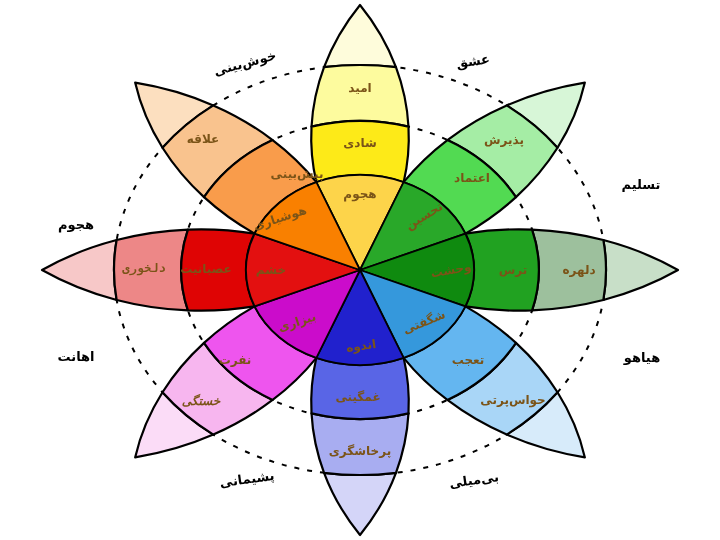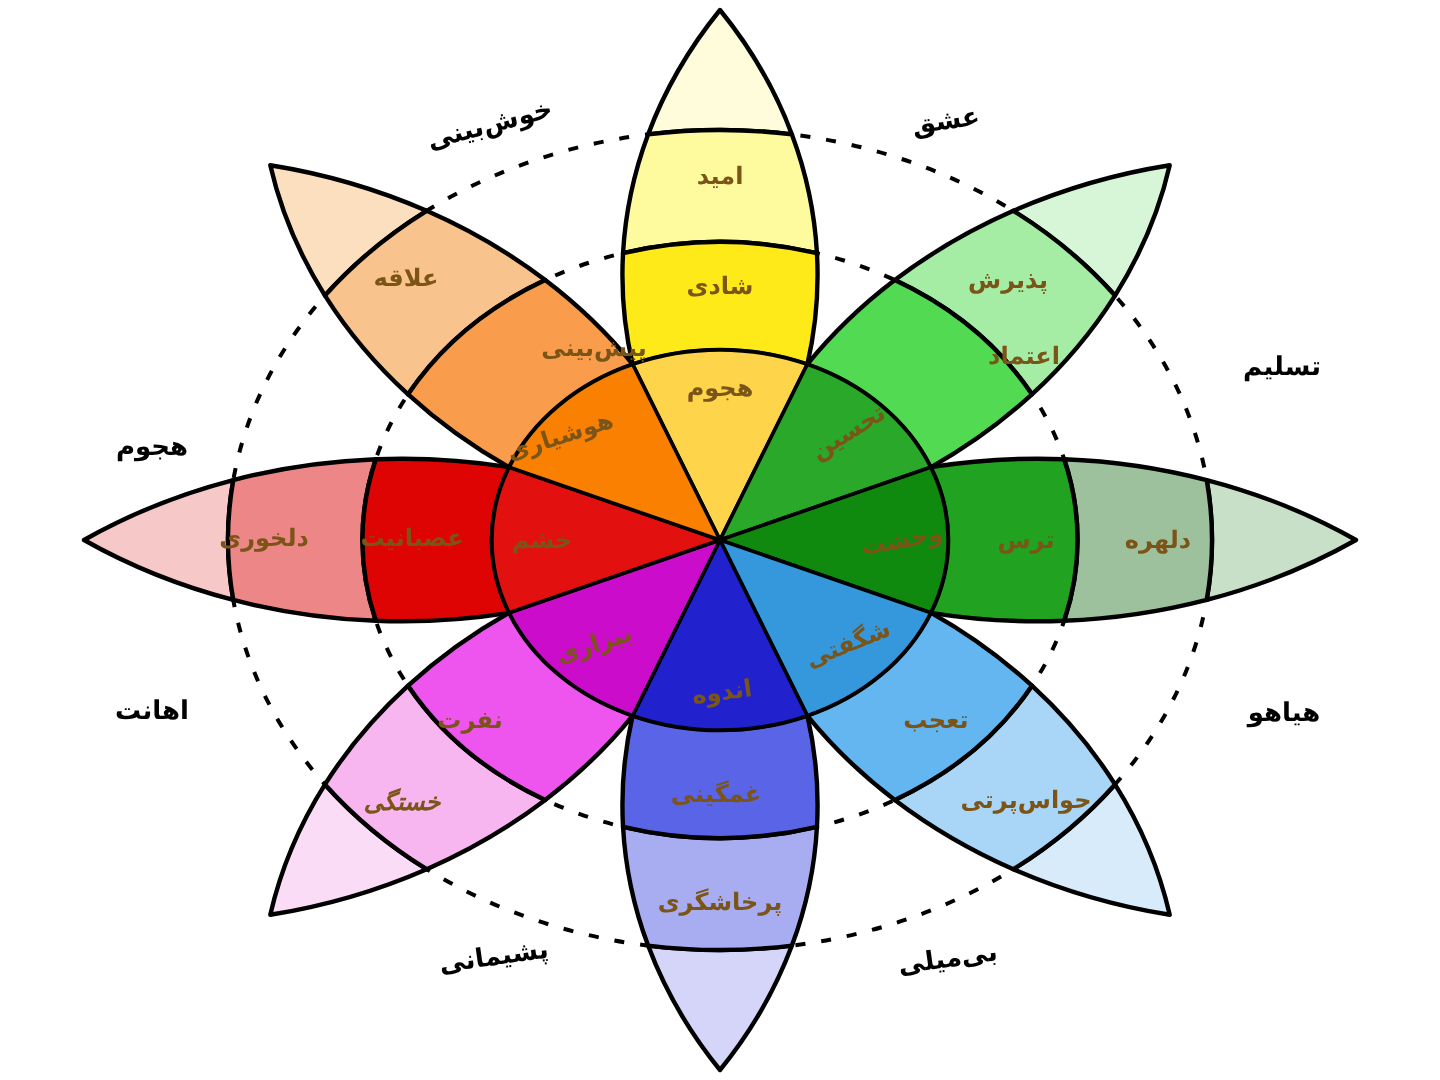--- a/index.html
+++ b/index.html
@@ -83,35 +83,35 @@
   <div class="lbl" style="left:360px;top:194px;transform:translate(-50%,-50%);">هجوم</div>
   <div class="lbl" style="left:424px;top:216px;transform:translate(-50%,-50%) rotate(-32deg);">تحسین</div>
   <div class="lbl" style="left:451px;top:270px;transform:translate(-50%,-50%) rotate(-10deg);">وحشت</div>
   <div class="lbl" style="left:424px;top:322px;transform:translate(-50%,-50%) rotate(-22deg);">شگفتی</div>
   <div class="lbl" style="left:361px;top:346px;transform:translate(-50%,-50%) rotate(-8deg);">اندوه</div>
   <div class="lbl" style="left:297px;top:322px;transform:translate(-50%,-50%) rotate(-18deg);">بیزاری</div>
   <div class="lbl" style="left:271px;top:270px;transform:translate(-50%,-50%);">خشم</div>
   <div class="lbl" style="left:280px;top:218px;transform:translate(-50%,-50%) rotate(-18deg);">هوشیاری</div>
 
   <div class="lbl" style="left:360px;top:143px;transform:translate(-50%,-50%);">شادی</div>
-  <div class="lbl" style="left:472px;top:178px;transform:translate(-50%,-50%);margin-left:40px;">اعتماد</div>
+  <div class="lbl" style="left:472px;top:178px;transform:translate(-50%,-50%);">اعتماد</div>
   <div class="lbl" style="left:513px;top:270px;transform:translate(-50%,-50%);text-align:right;">ترس</div>
   <div class="lbl" style="left:468px;top:360px;transform:translate(-50%,-50%);">تعجب</div>
   <div class="lbl" style="left:358px;top:397px;transform:translate(-50%,-50%);">غمگینی</div>
   <div class="lbl" style="left:235px;top:360px;transform:translate(-50%,-50%);">نفرت</div>
   <div class="lbl" style="left:206px;top:269px;transform:translate(-50%,-50%);">عصبانیت</div>
   <div class="lbl" style="left:253px;top:174px;transform:translate(-50%,-50%);margin-left:44px;">پیش‌بینی</div>
 
   <div class="lbl" style="left:360px;top:88px;transform:translate(-50%,-50%);">امید</div>
   <div class="lbl" style="left:504px;top:140px;transform:translate(-50%,-50%);">پذیرش</div>
   <div class="lbl" style="left:579px;top:270px;transform:translate(-50%,-50%);">دلهره</div>
   <div class="lbl" style="left:513px;top:400px;transform:translate(-50%,-50%);">حواس‌پرتی</div>
   <div class="lbl" style="left:360px;top:451px;transform:translate(-50%,-50%);">پرخاشگری</div>
   <div class="lbl" style="left:201px;top:401px;transform:translate(-50%,-50%);font-style:italic;">خستگی</div>
-  <div class="lbl" style="left:132px;top:269px;transform:translate(-50%,-50%);">دلخوری</div>
+  <div class="lbl" style="left:144px;top:269px;transform:translate(-50%,-50%);font-family:Liberation Mono, monospace;">دلخوری</div>
   <div class="lbl" style="left:203px;top:139px;transform:translate(-50%,-50%);">علاقه</div>
 
   <div class="dyad" style="left:473px;top:61px;transform:translate(-50%,-50%) rotate(-8deg);">عشق</div>
   <div class="dyad" style="left:641px;top:184px;transform:translate(-50%,-50%);">تسلیم</div>
   <div class="dyad" style="left:642px;top:357px;transform:translate(-50%,-50%);">هیاهو</div>
   <div class="dyad" style="left:474px;top:480px;transform:translate(-50%,-50%) rotate(-8deg);">بی‌میلی</div>
   <div class="dyad" style="left:247px;top:479px;transform:translate(-50%,-50%) rotate(-8deg);">پشیمانی</div>
   <div class="dyad" style="left:76px;top:356px;transform:translate(-50%,-50%);">اهانت</div>
   <div class="dyad" style="left:76px;top:182px;transform:translate(-50%,-50%);margin-top:42px;">هجوم</div>
   <div class="dyad" style="left:245px;top:63px;transform:translate(-50%,-50%) rotate(-15deg);">خوش‌بینی</div>

